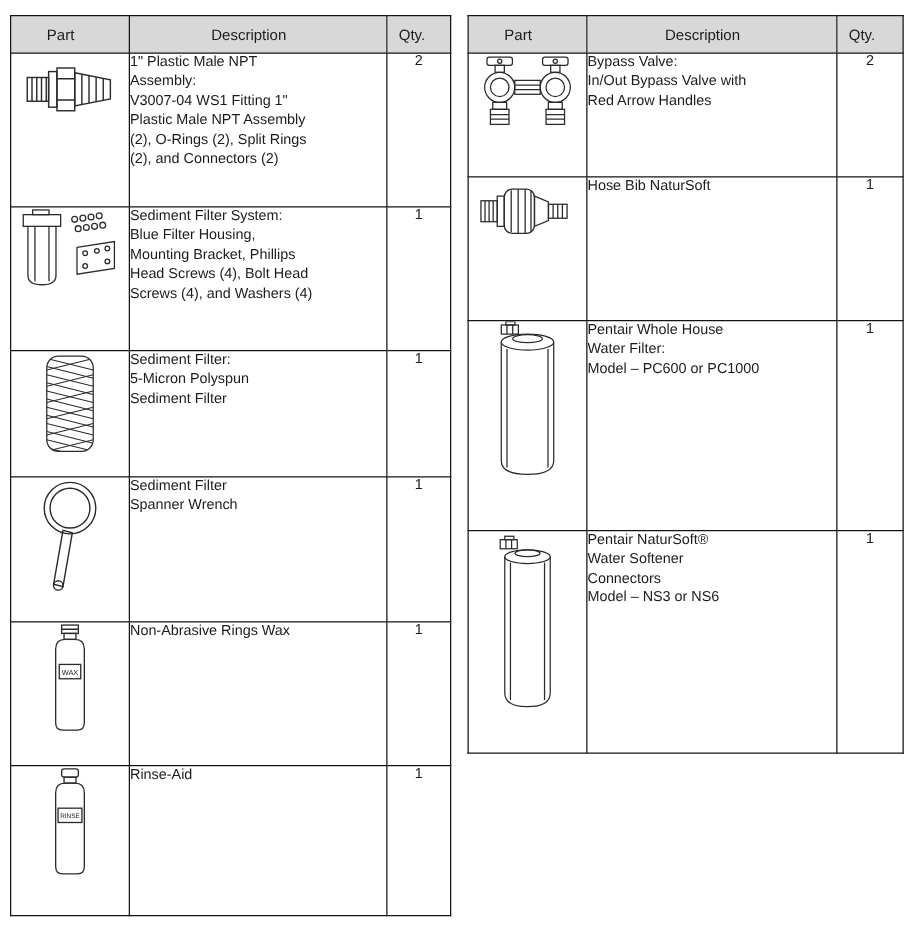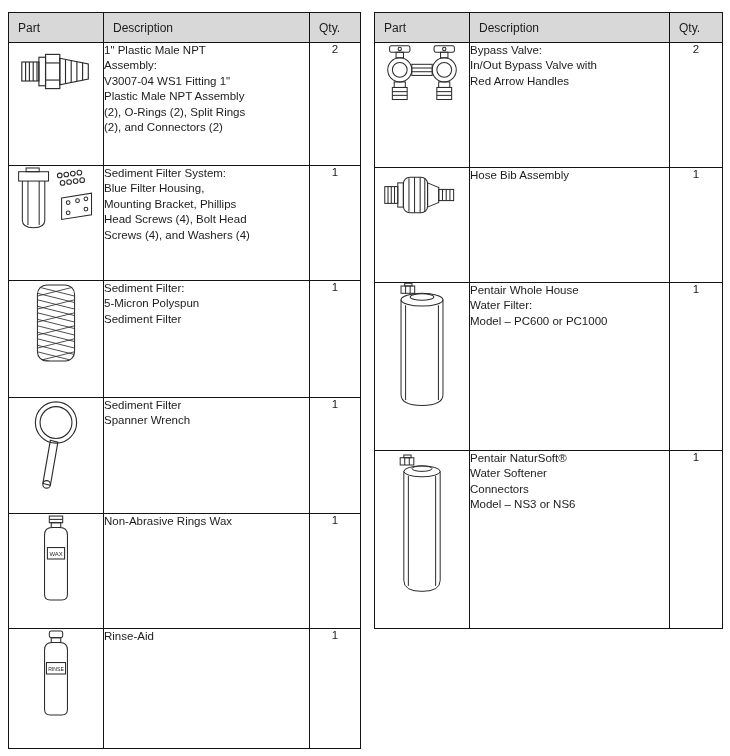--- a/index.html
+++ b/index.html
@@ -21,21 +21,21 @@
   table.parts td, table.parts th {
     border: 1px solid #141414;
     vertical-align: top;
     padding: 0;
     overflow: hidden;
   }
   table.parts th {
     background: #d8d8d8;
     font-weight: 400;
     font-size: 12px;
-    text-align: left;
+    text-align: center;
     padding: 8px 24px 7px 9px;
     height: 30px;
   }
   td.part-cell {
     text-align: center;
     padding-top: 8px;
   }
   td.desc-cell {
     font-size: 11.5px;
     line-height: 1.34;
@@ -135,21 +135,21 @@
         </span>
       </td>
       <td class="desc-cell">Sediment Filter System:
 Blue Filter Housing,
 Mounting Bracket, Phillips
 Head Screws (4), Bolt Head
 Screws (4), and Washers (4)</td>
       <td class="qty-cell">1</td>
     </tr>
 
-    <tr style="height:117px">
+    <tr style="height:101px">
       <td class="part-cell">
         <span>
           <svg viewBox="0 0 56 90" width="52" height="84">
             <defs>
                   <clipPath id="cartClip">
                     <rect x="8" y="4" width="40" height="82" rx="10"></rect>
                   </clipPath>
                 </defs>
             <g fill="none" stroke="#2b2b2b" stroke-width="1.1">
               <rect x="8" y="4" width="40" height="82" rx="10"></rect>
@@ -246,21 +246,21 @@
         <col style="width:200px">
         <col style="width:53px">
       </colgroup>
     <tbody>
         <tr>
       <th>Part</th>
       <th>Description</th>
       <th>Qty.</th>
     </tr>
 
-    <tr style="height:125px">
+    <tr style="height:99px">
       <td class="part-cell">
         <span>
           <svg viewBox="0 0 90 68" width="84" height="63">
             <g fill="none" stroke="#2b2b2b" stroke-width="1.1">
               <rect x="10" y="3" width="22" height="7" rx="2"></rect>
                   <circle cx="21" cy="6.5" r="1.8"></circle>
               <rect x="58" y="3" width="22" height="7" rx="2"></rect>
                   <circle cx="69" cy="6.5" r="1.8"></circle>
               <rect x="17" y="10" width="8" height="6"></rect>
                   <rect x="65" y="10" width="8" height="6"></rect>
@@ -306,21 +306,21 @@
                   <line x1="47" y1="11" x2="47" y2="47"></line>
               <polygon points="50,16 62,21 62,37 50,42"></polygon>
               <rect x="62" y="23" width="16" height="12"></rect>
               <line x1="66" y1="23" x2="66" y2="35"></line>
                   <line x1="70" y1="23" x2="70" y2="35"></line>
                   <line x1="74" y1="23" x2="74" y2="35"></line>
             </g>
           </svg>
         </span>
       </td>
-      <td class="desc-cell">Hose Bib Assembly</td>
+      <td class="desc-cell">Hose Bib NaturSoft</td>
       <td class="qty-cell">1</td>
     </tr>
 
     <tr style="height:168px">
       <td class="part-cell">
         <span>
           <svg viewBox="0 0 68 142" width="62" height="130">
             <g fill="none" stroke="#2b2b2b" stroke-width="1.1">
               <rect x="15" y="0" width="8" height="3"></rect>
               <rect x="11" y="3" width="15" height="8"></rect>

